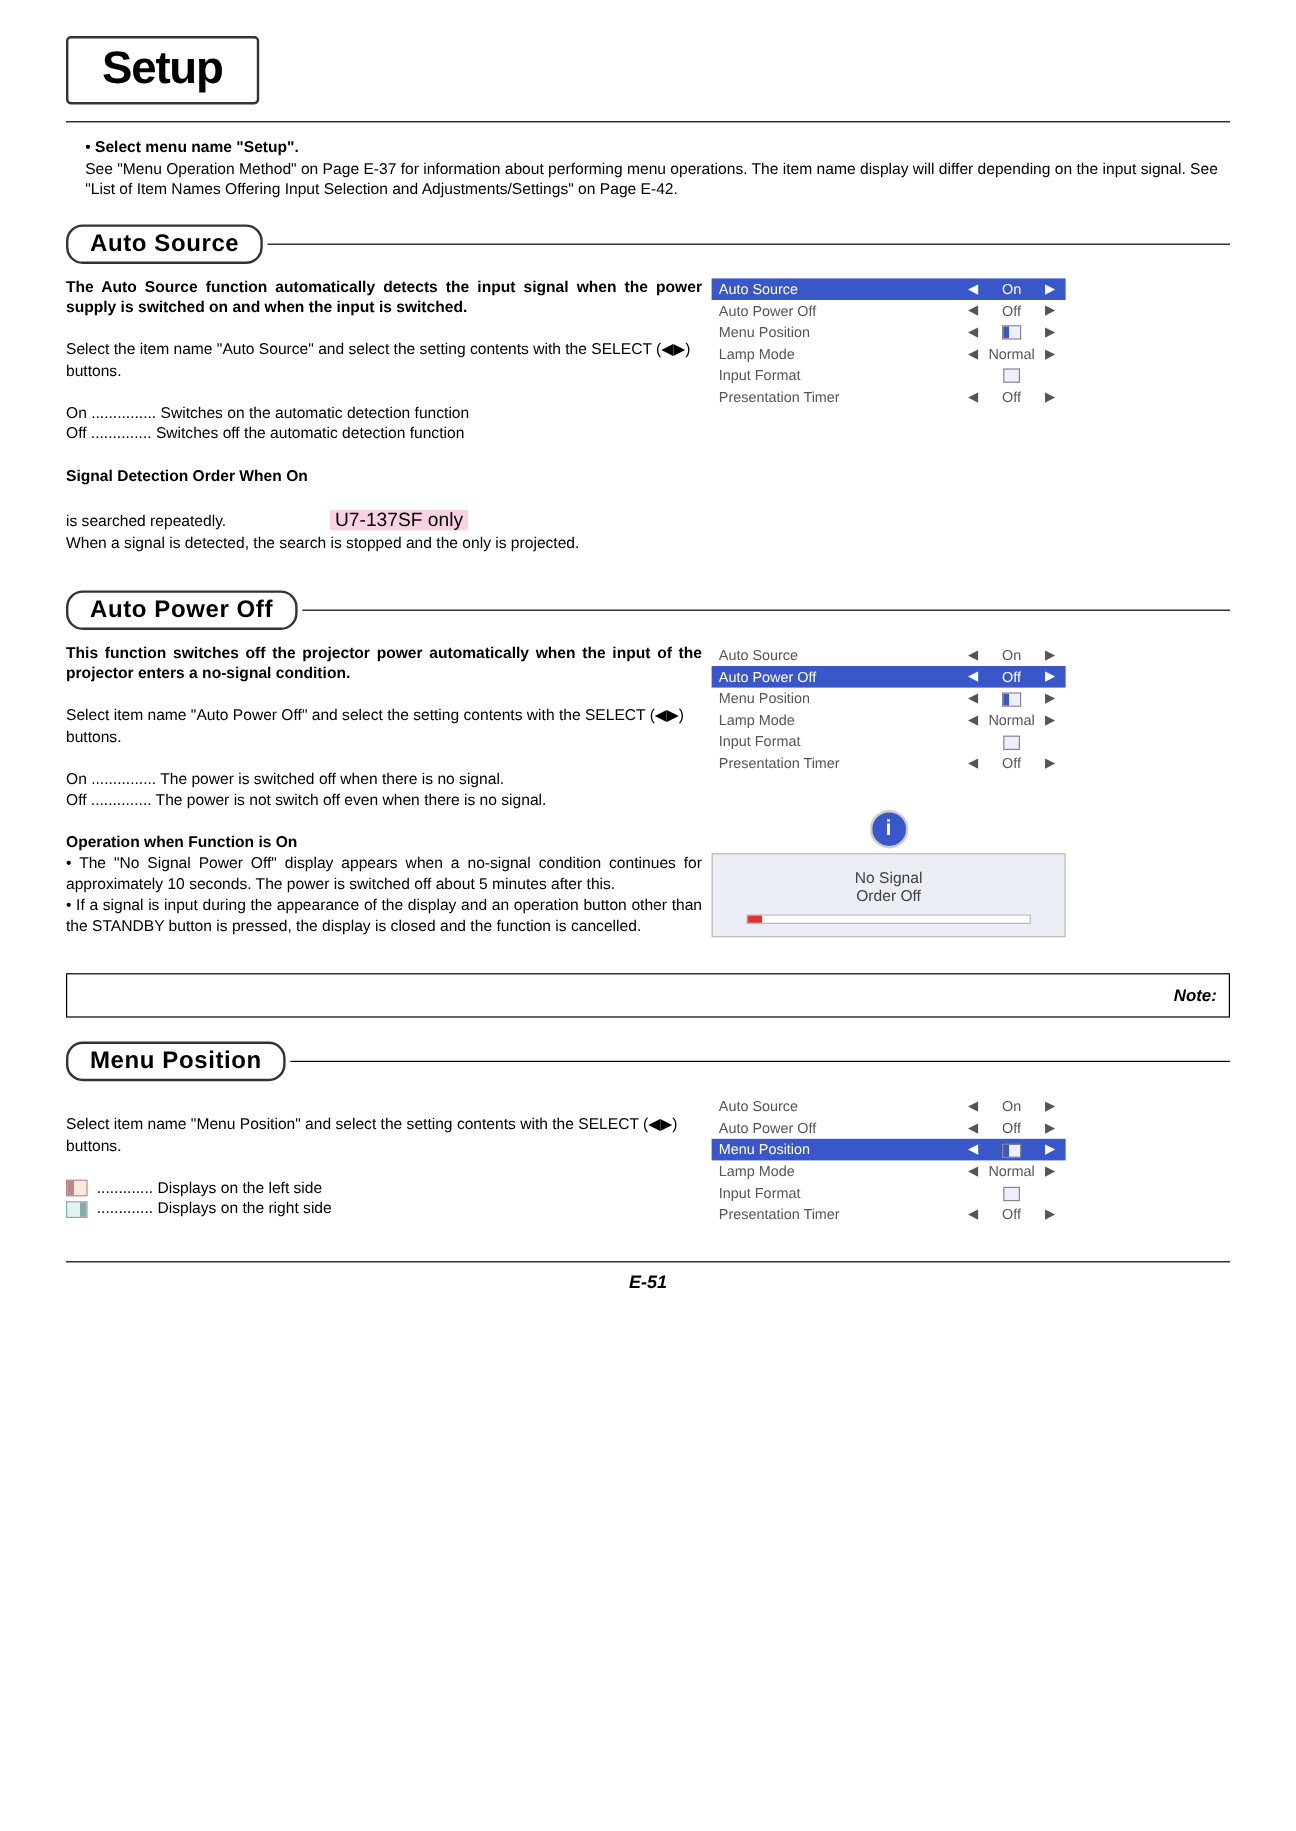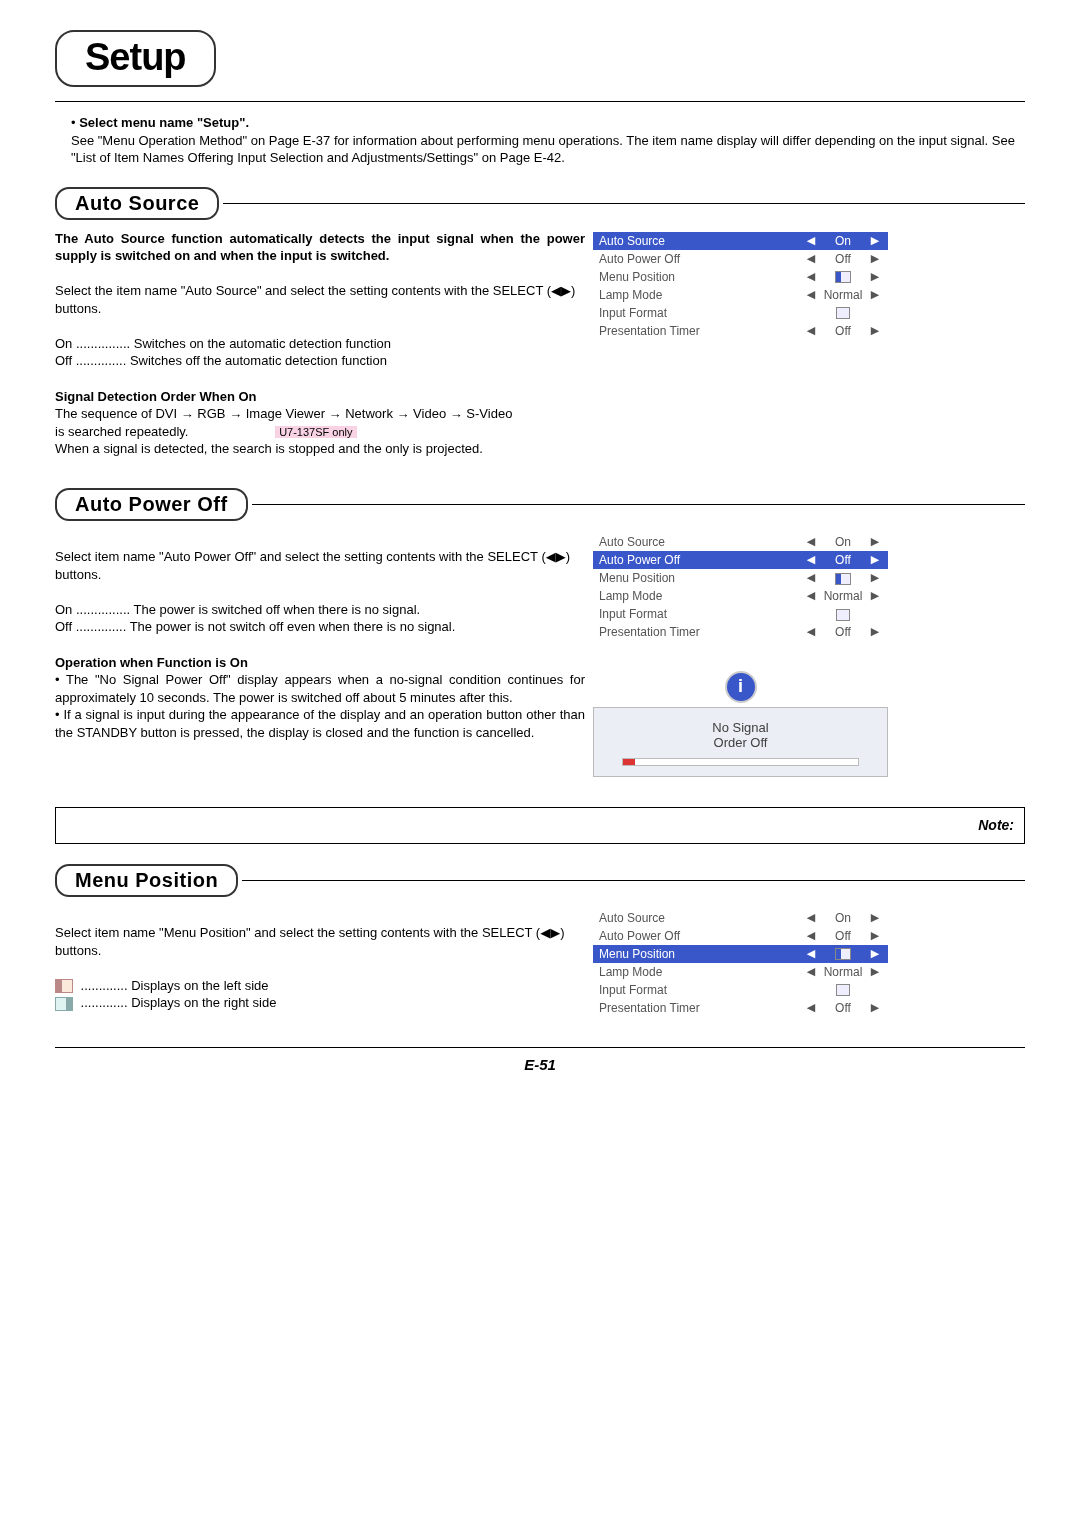--- a/index.html
+++ b/index.html
@@ -10,21 +10,21 @@
     font-size: 13px;
     color: #000;
     width: 1080px;
   }
   .page {
     padding: 30px 55px 20px 55px;
     position: relative;
   }
   .title-box {
     border: 2px solid #333;
-    border-radius: 19px;
+    border-radius: 4px;
     padding: 4px 28px 6px 28px;
     display: inline-block;
     margin-bottom: 14px;
   }
   .title-box h1 {
     margin: 0;
     font-size: 38px;
     font-weight: bold;
     letter-spacing: -1px;
   }
@@ -69,21 +69,21 @@
     font-size: 13px;
     line-height: 1.35;
   }
   .right-col {
     width: 295px;
   }
   .bold { font-weight: bold; }
   .model-tag {
     background: #f9d3e4;
     padding: 0 4px;
-    font-size: 11px;
+    font-size: 16px;
   }
   .menu-panel {
     font-family: Verdana, Arial, sans-serif;
     font-size: 12px;
     color: #555;
     margin-top: 2px;
   }
   .menu-row {
     display: flex;
     align-items: center;
@@ -220,21 +220,21 @@
   <div class="two-col">
     <div class="left-col">
       <div class="bold" style="text-align:justify">The Auto Source function automatically detects the input signal when the power supply is switched on and when the input is switched.</div>
       <br>
       <div>Select the item name "Auto Source" and select the setting contents with the SELECT (◀▶) buttons.</div>
       <br>
       <span>On</span> ............... <span>Switches on the automatic detection function</span><br>
       <span>Off</span> .............. <span>Switches off the automatic detection function</span>
       <br><br>
       <span class="bold">Signal Detection Order When On</span><br>
-      <span>The sequence of DVI → RGB → Image Viewer → Network → Video → S-Video</span><br>
+      <br>
       <span>is searched repeatedly.</span>
       &nbsp;&nbsp;&nbsp;&nbsp;&nbsp;&nbsp;&nbsp;&nbsp;&nbsp;&nbsp;&nbsp;&nbsp;&nbsp;&nbsp;&nbsp;&nbsp;&nbsp;&nbsp;&nbsp;&nbsp;&nbsp;&nbsp;
       <span class="model-tag">U7-137SF only</span><br>
       <span>When a signal is detected, the search is stopped and the only is projected.</span>
     </div>
     <div class="right-col">
       <div class="menu-panel" id="menu1">
           <div class="menu-row hl">
             <span class="menu-label">Auto Source</span>
             <span class="arr-l">◀</span>
@@ -275,20 +275,21 @@
     </div>
   </div>
 
   
   <div class="section-head-row" style="margin-top:30px">
     <div class="section-head">Auto Power Off</div>
     <div class="section-line"></div>
   </div>
   <div class="two-col">
     <div class="left-col">
+      <div class="bold" style="text-align:justify">This function switches off the projector power automatically when the input of the projector enters a no-signal condition.</div>
       <br>
       <div>Select item name "Auto Power Off" and select the setting contents with the SELECT (◀▶) buttons.</div>
       <br>
       <span>On</span> ............... <span>The power is switched off when there is no signal.</span><br>
       <span>Off</span> .............. <span>The power is not switch off even when there is no signal.</span>
       <br><br>
       <span class="bold">Operation when Function is On</span><br>
       <div style="text-align:justify">• <span>The "No Signal Power Off" display appears when a no-signal condition continues for approximately 10 seconds. The power is switched off about 5 minutes after this.</span></div>
       <div style="text-align:justify">• <span>If a signal is input during the appearance of the display and an operation button other than the STANDBY button is pressed, the display is closed and the function is cancelled.</span></div>
     </div>

